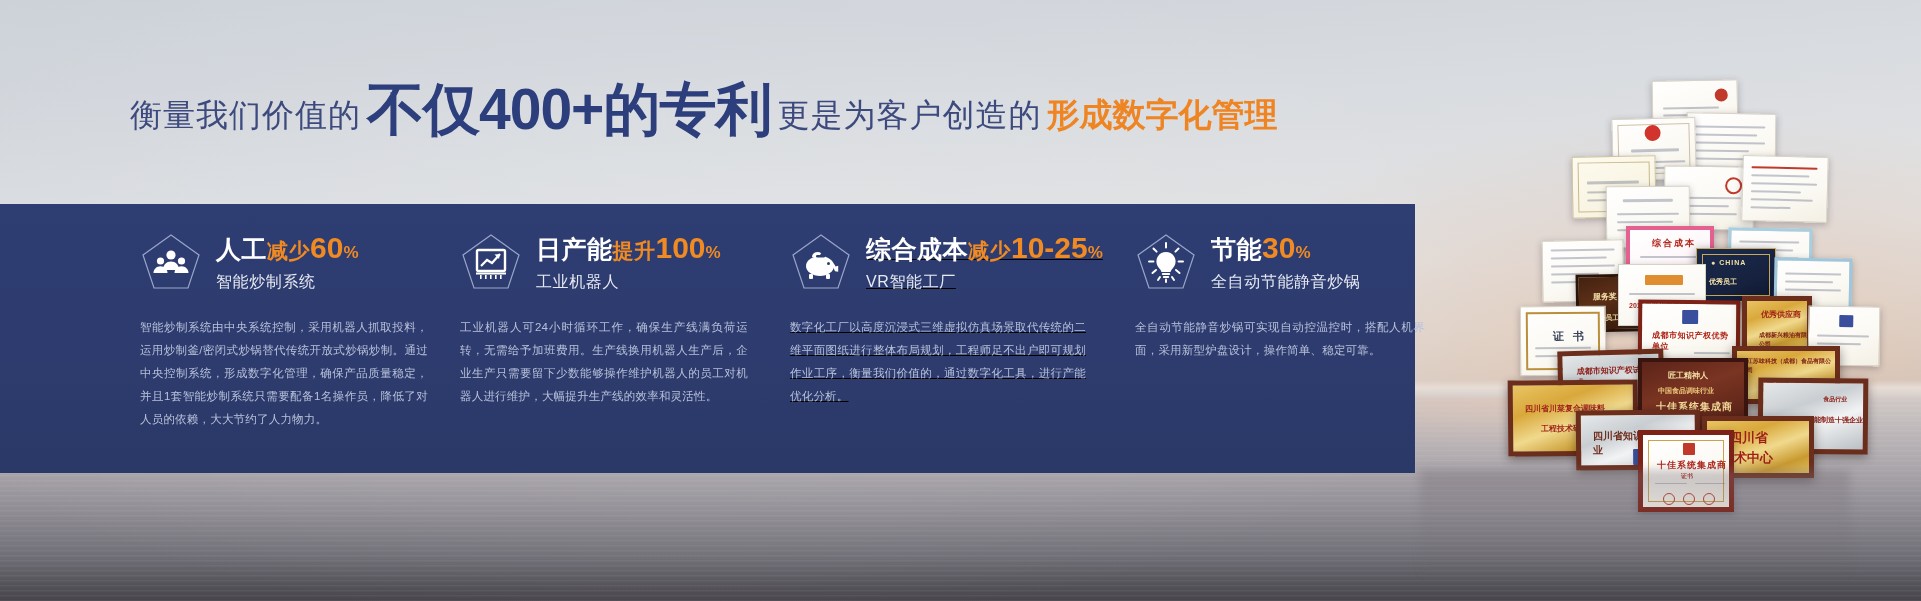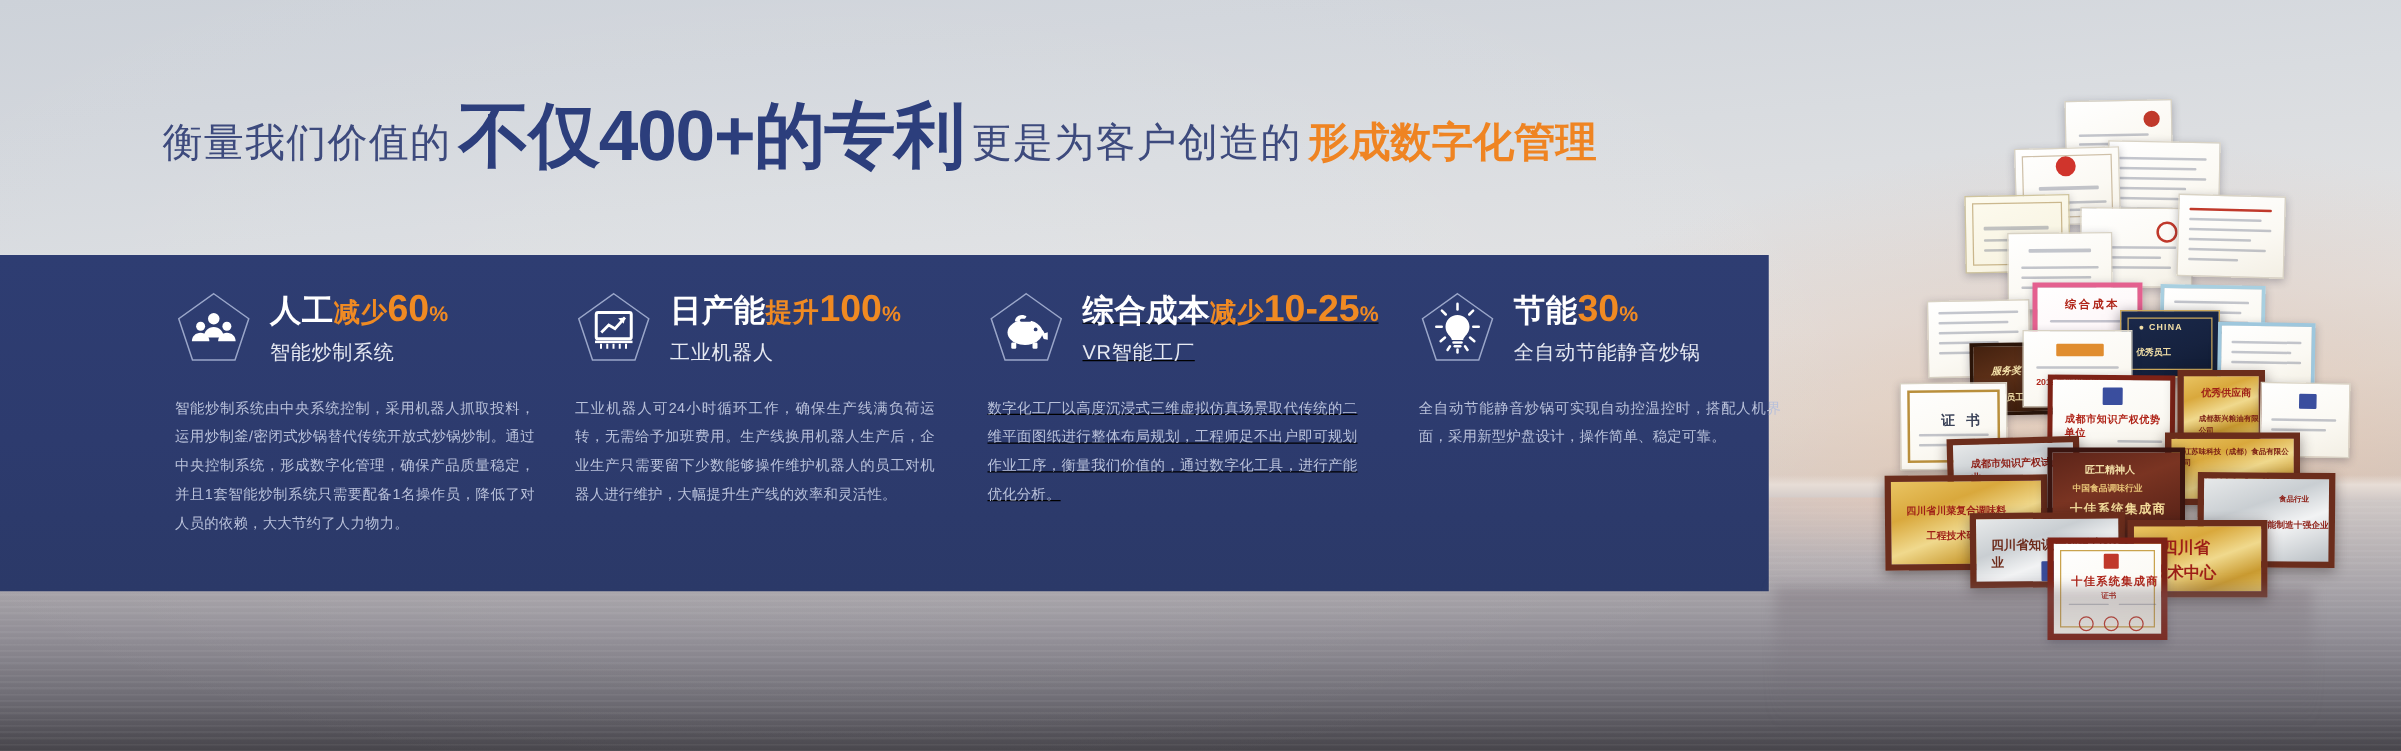--- a/index.html
+++ b/index.html
@@ -357,21 +357,21 @@
       <div class="whitetext" style="left:14px; top:10px; font-size:7px; letter-spacing:1px;">● CHINA</div>
       <div class="whitetext" style="left:12px; top:28px; font-size:7px;">优秀员工</div>
     </div>
     <div class="cert paper" style="left:394px; top:200px; width:78px; height:56px; transform:rotate(1deg); border:3px solid #9ec7dd;">
       <div class="bar" style="left:8px; top:12px; width:56px; height:1.5px;"></div>
       <div class="bar" style="left:8px; top:20px; width:48px; height:1.5px;"></div>
       <div class="bar" style="left:8px; top:28px; width:56px; height:1.5px;"></div>
     </div>
 
     <div class="cert plaqueWood" style="left:196px; top:216px; width:72px; height:58px; transform:rotate(-1deg);">
-      <div class="whitetext" style="left:14px; top:14px; font-size:8px;font-style:italic;">服务奖</div>
+      <div class="whitetext" style="left:14px; top:14px; font-size:8px;">服务奖</div>
       <div class="whitetext" style="left:12px; top:36px; font-size:7px;">优秀员工</div>
     </div>
     <div class="cert paper" style="left:238px; top:206px; width:88px; height:62px;">
       <div class="bar" style="left:26px; top:10px; width:38px; height:10px; background:#e08d2f;"></div>
       <div class="bar" style="left:10px; top:28px; width:66px; height:1.5px;"></div>
       <div class="redtext" style="left:10px; top:36px; font-size:7px;">2019年度优秀供应商</div>
     </div>
 
     <div class="cert paper" style="left:140px; top:248px; width:86px; height:70px; transform:rotate(-.5deg);">
       <div class="inner-frame" style="border:2px solid #b98f3c;"></div>

